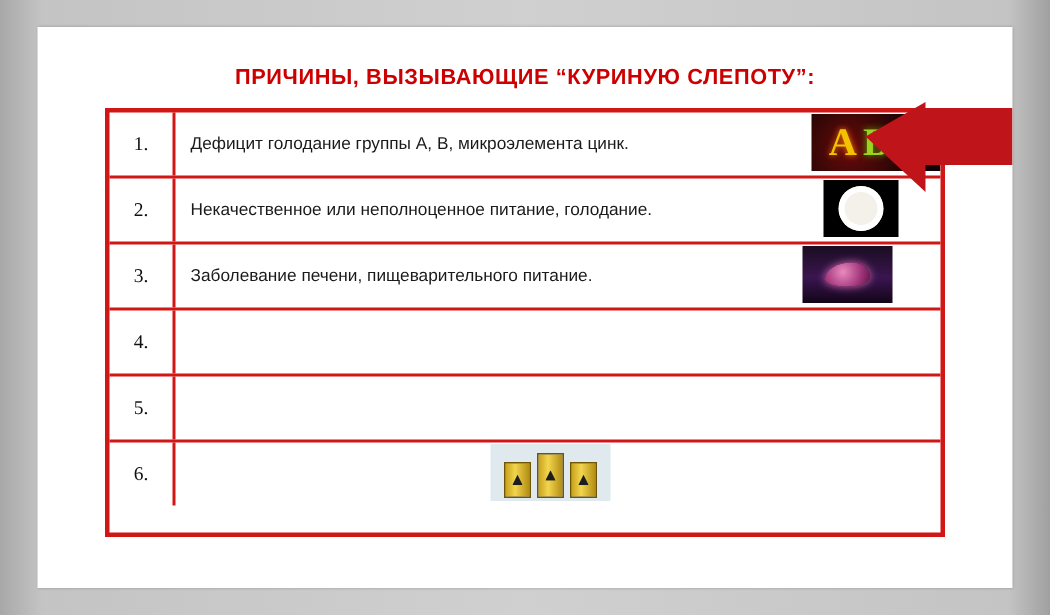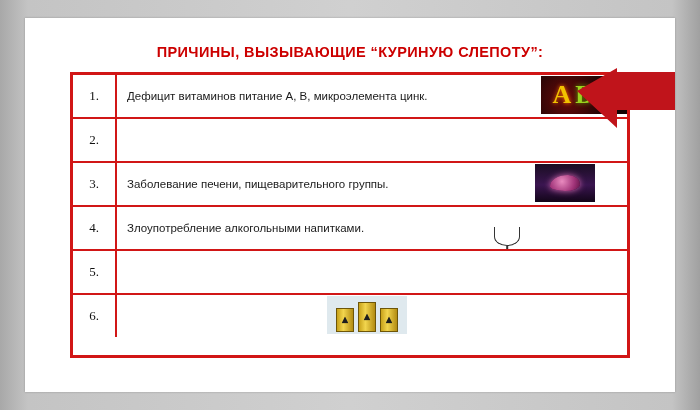--- a/index.html
+++ b/index.html
@@ -240,54 +240,51 @@
 <div class="screen">
   <div class="slide">
 
     <div class="title">ПРИЧИНЫ, ВЫЗЫВАЮЩИЕ “КУРИНУЮ СЛЕПОТУ”:</div>
 
     <div class="table">
 
       <div class="row">
         <div class="num">1.</div>
         <div class="txt">
-          <span class="label">Дефицит витаминов питание А, В, микроэлемента цинк.</span>
+          <span class="label">Дефицит голодание группы А, В, микроэлемента цинк.</span>
           <div class="pic pic-vitamins">
             <span class="ltr">A</span>
             <span class="ltr grn">B</span>
             <span class="ltr red">C</span>
           </div>
         </div>
       </div>
 
       <div class="row">
         <div class="num">2.</div>
+        <div class="txt">
+          <span class="label">Некачественное или неполноценное питание, голодание.</span>
+          <div class="pic pic-plate">
+            <div class="plate"></div>
+          </div>
+        </div>
       </div>
 
       <div class="row">
         <div class="num">3.</div>
         <div class="txt">
-          <span class="label">Заболевание печени, пищеварительного группы.</span>
+          <span class="label">Заболевание печени, пищеварительного питание.</span>
           <div class="pic pic-organ">
             <div class="organ"></div>
           </div>
         </div>
       </div>
 
       <div class="row">
         <div class="num">4.</div>
-        <div class="txt">
-          <span class="label">Злоупотребление алкогольными напитками.</span>
-          <div class="pic pic-glass">
-            <div class="glass">
-              <div class="stem"></div>
-
-            </div>
-          </div>
-        </div>
       </div>
 
       <div class="row">
         <div class="num">5.</div>
       </div>
 
       <div class="row">
         <div class="num">6.</div>
         <div class="txt">
           <div class="pic pic-barrels">

